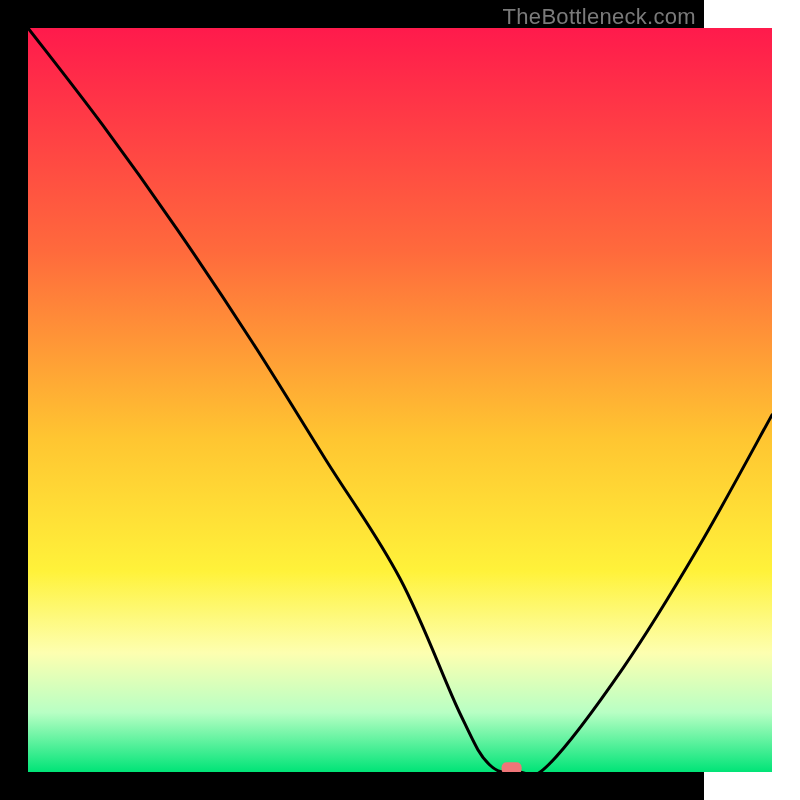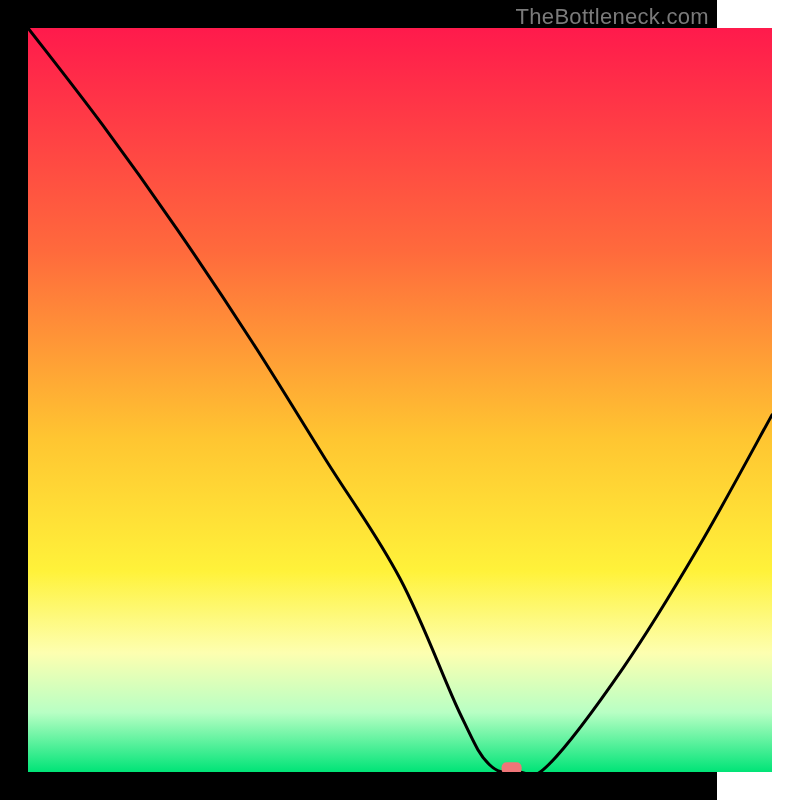--- a/index.html
+++ b/index.html
@@ -8,21 +8,20 @@
     width: 800px;
     height: 800px;
     background: #ffffff;
     overflow: hidden;
   }
   .chart-container {
     position: relative;
     width: 704px;
     height: 800px;
     background: #000000;
-    padding-left: 13px;
   }
   .watermark {
     position: absolute;
     top: 4px;
     right: 8px;
     color: #7a7a7a;
     font-family: Arial, Helvetica, sans-serif;
     font-size: 22px;
     font-weight: 500;
     z-index: 10;

